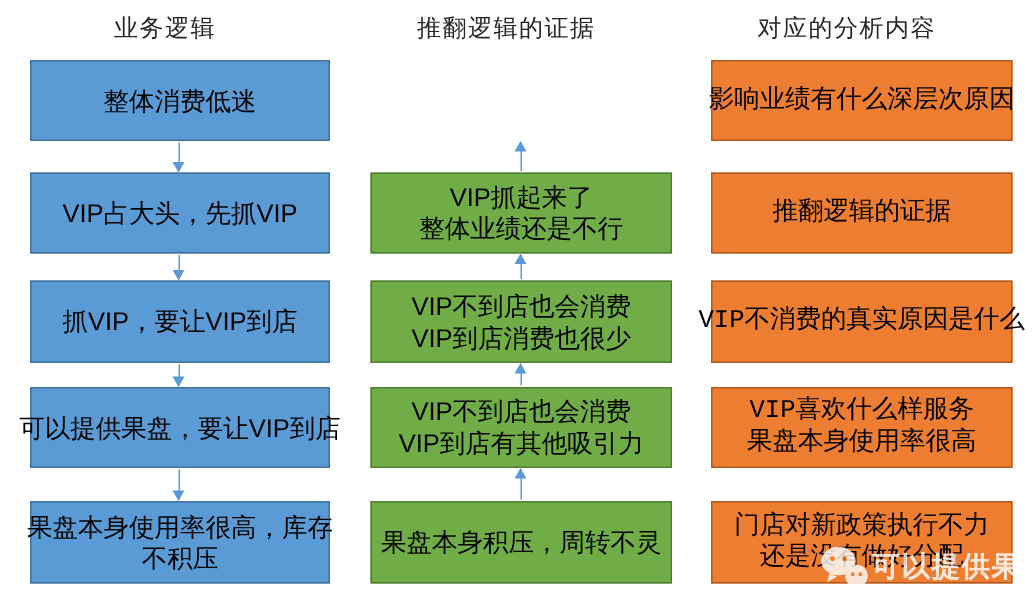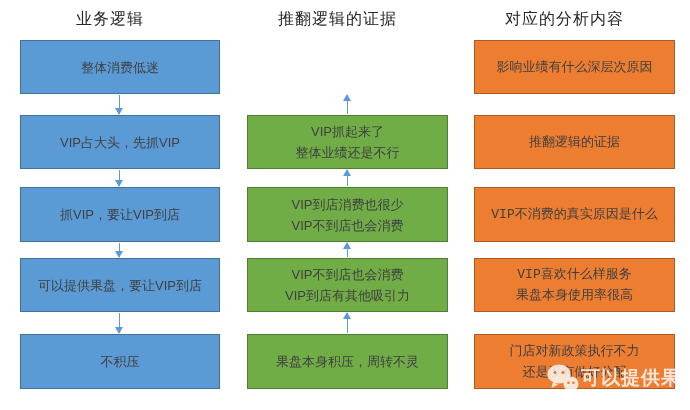--- a/index.html
+++ b/index.html
@@ -19,21 +19,21 @@
   .r5{top:334px;height:55px;}
 
   .col-header{
     position:absolute;top:7px;height:24px;margin-left:-10px;
     display:flex;align-items:center;justify-content:center;
     font-size:16px;color:#262626;letter-spacing:1px;white-space:nowrap;
   }
   .box{
     position:absolute;box-sizing:border-box;
     display:flex;flex-direction:column;align-items:center;justify-content:center;
-    color:#404040;font-size:13px;line-height:21px;text-align:center;padding:0 2px;
+    color:#000000;font-size:17px;line-height:21px;text-align:center;padding:0 2px;
   }
   .blue{background:#5B9BD5;border:1px solid #41719C;}
   .green{background:#70AD47;border:1px solid #507E32;}
   .orange{background:#ED7D31;border:1px solid #AE5A21;font-family:Liberation Mono, monospace;}
   .line{white-space:nowrap;}
 
   .arrow{position:absolute;width:9px;}
   .arrow::before{
     content:"";position:absolute;left:4px;top:0;bottom:0;width:1px;background:#5B9BD5;
   }
@@ -78,30 +78,31 @@
   <div class="box blue c1 r2">
     <div class="line">VIP占大头，先抓VIP</div>
   </div>
   <div class="box blue c1 r3">
     <div class="line">抓VIP，要让VIP到店</div>
   </div>
   <div class="box blue c1 r4">
     <div class="line">可以提供果盘，要让VIP到店</div>
   </div>
   <div class="box blue c1 r5">
+    <div class="line">果盘本身使用率很高，库存</div>
     <div class="line">不积压</div>
   </div>
 
   <div class="box green c2 r2">
     <div class="line">VIP抓起来了</div>
     <div class="line">整体业绩还是不行</div>
   </div>
   <div class="box green c2 r3">
+    <div class="line">VIP不到店也会消费</div>
     <div class="line">VIP到店消费也很少</div>
-    <div class="line">VIP不到店也会消费</div>
   </div>
   <div class="box green c2 r4">
     <div class="line">VIP不到店也会消费</div>
     <div class="line">VIP到店有其他吸引力</div>
   </div>
   <div class="box green c2 r5">
     <div class="line">果盘本身积压，周转不灵</div>
   </div>
 
   <div class="box orange c3 r1">

